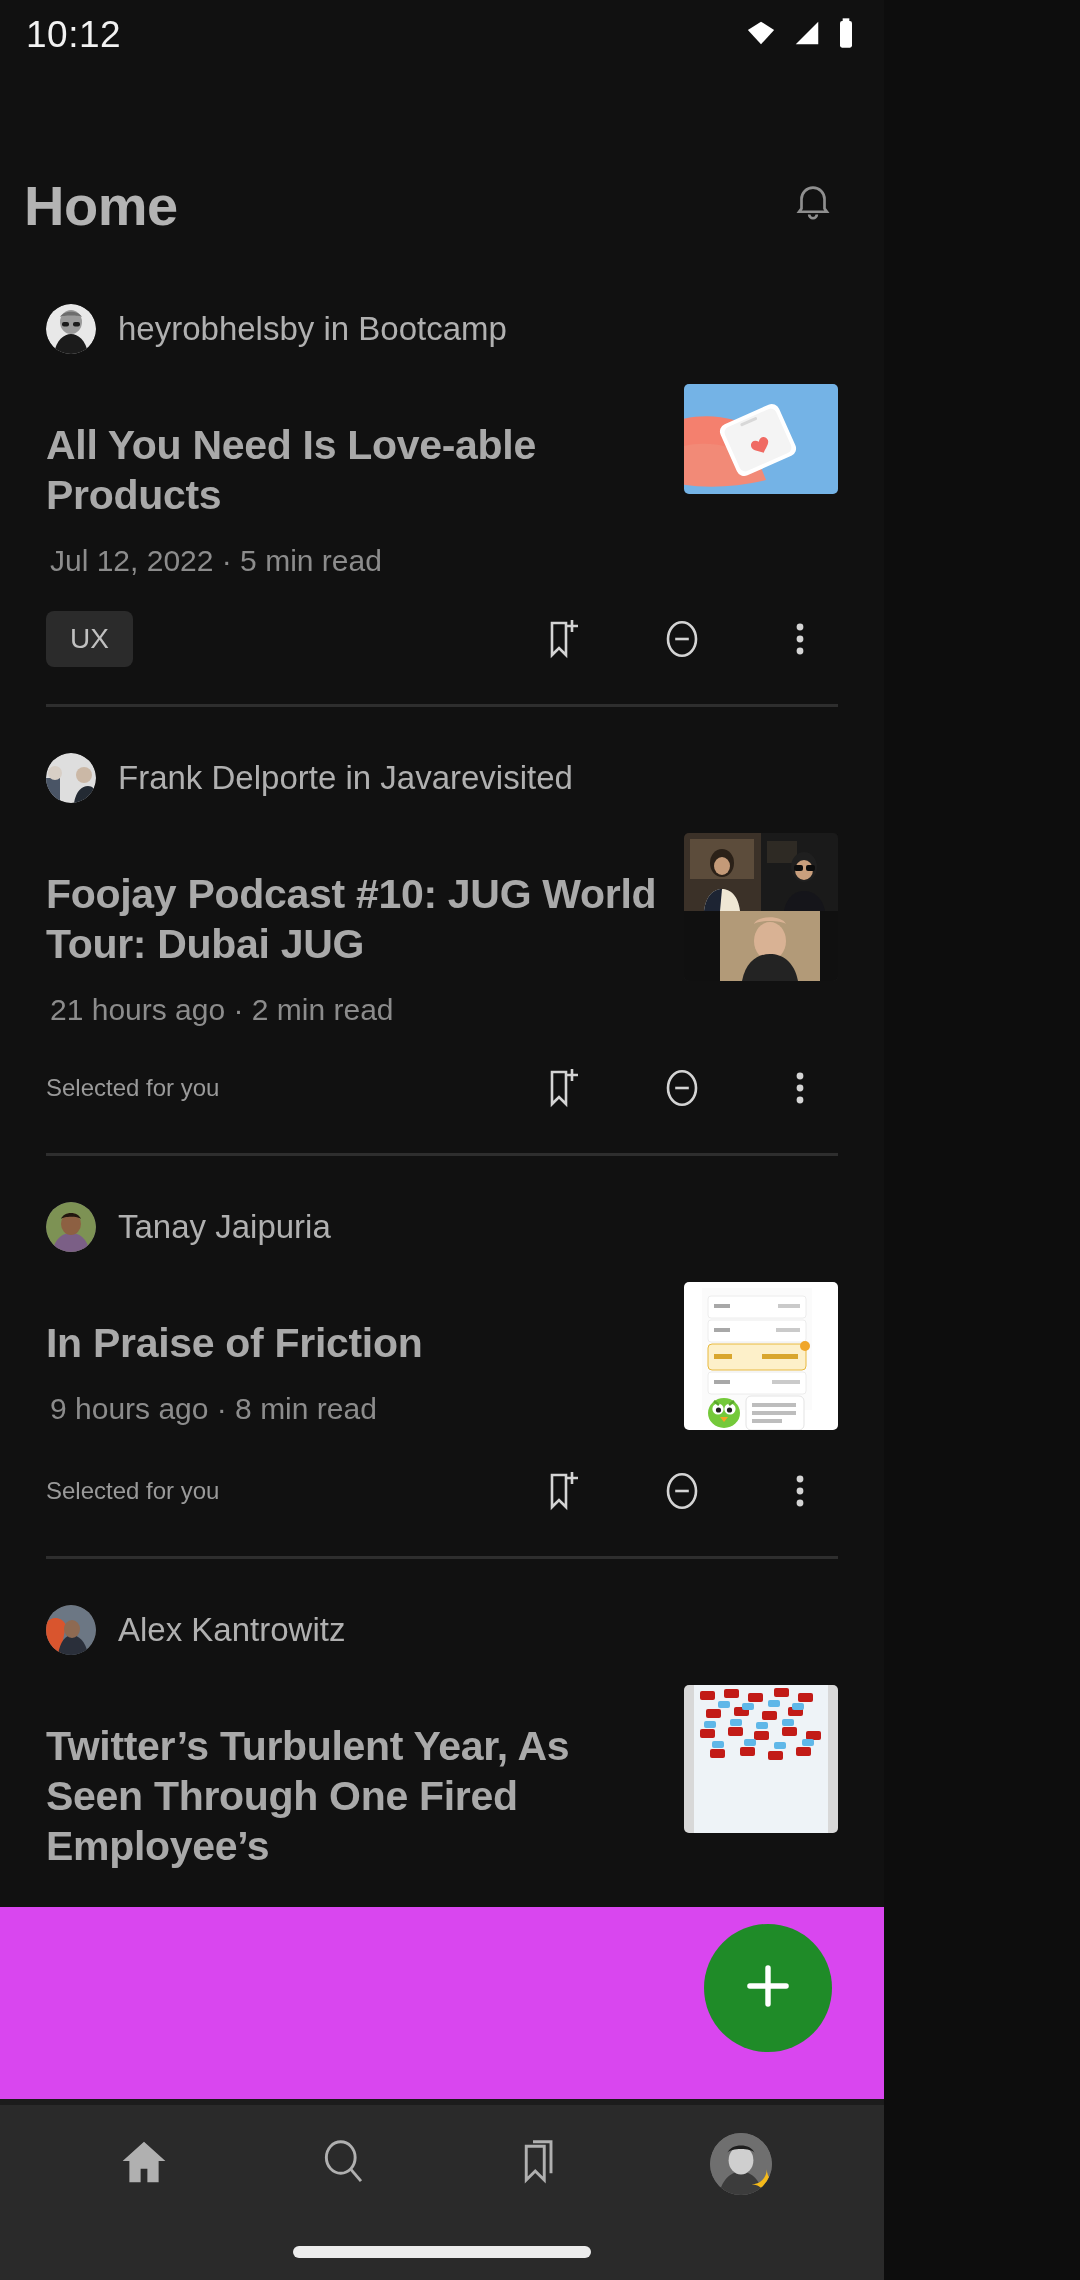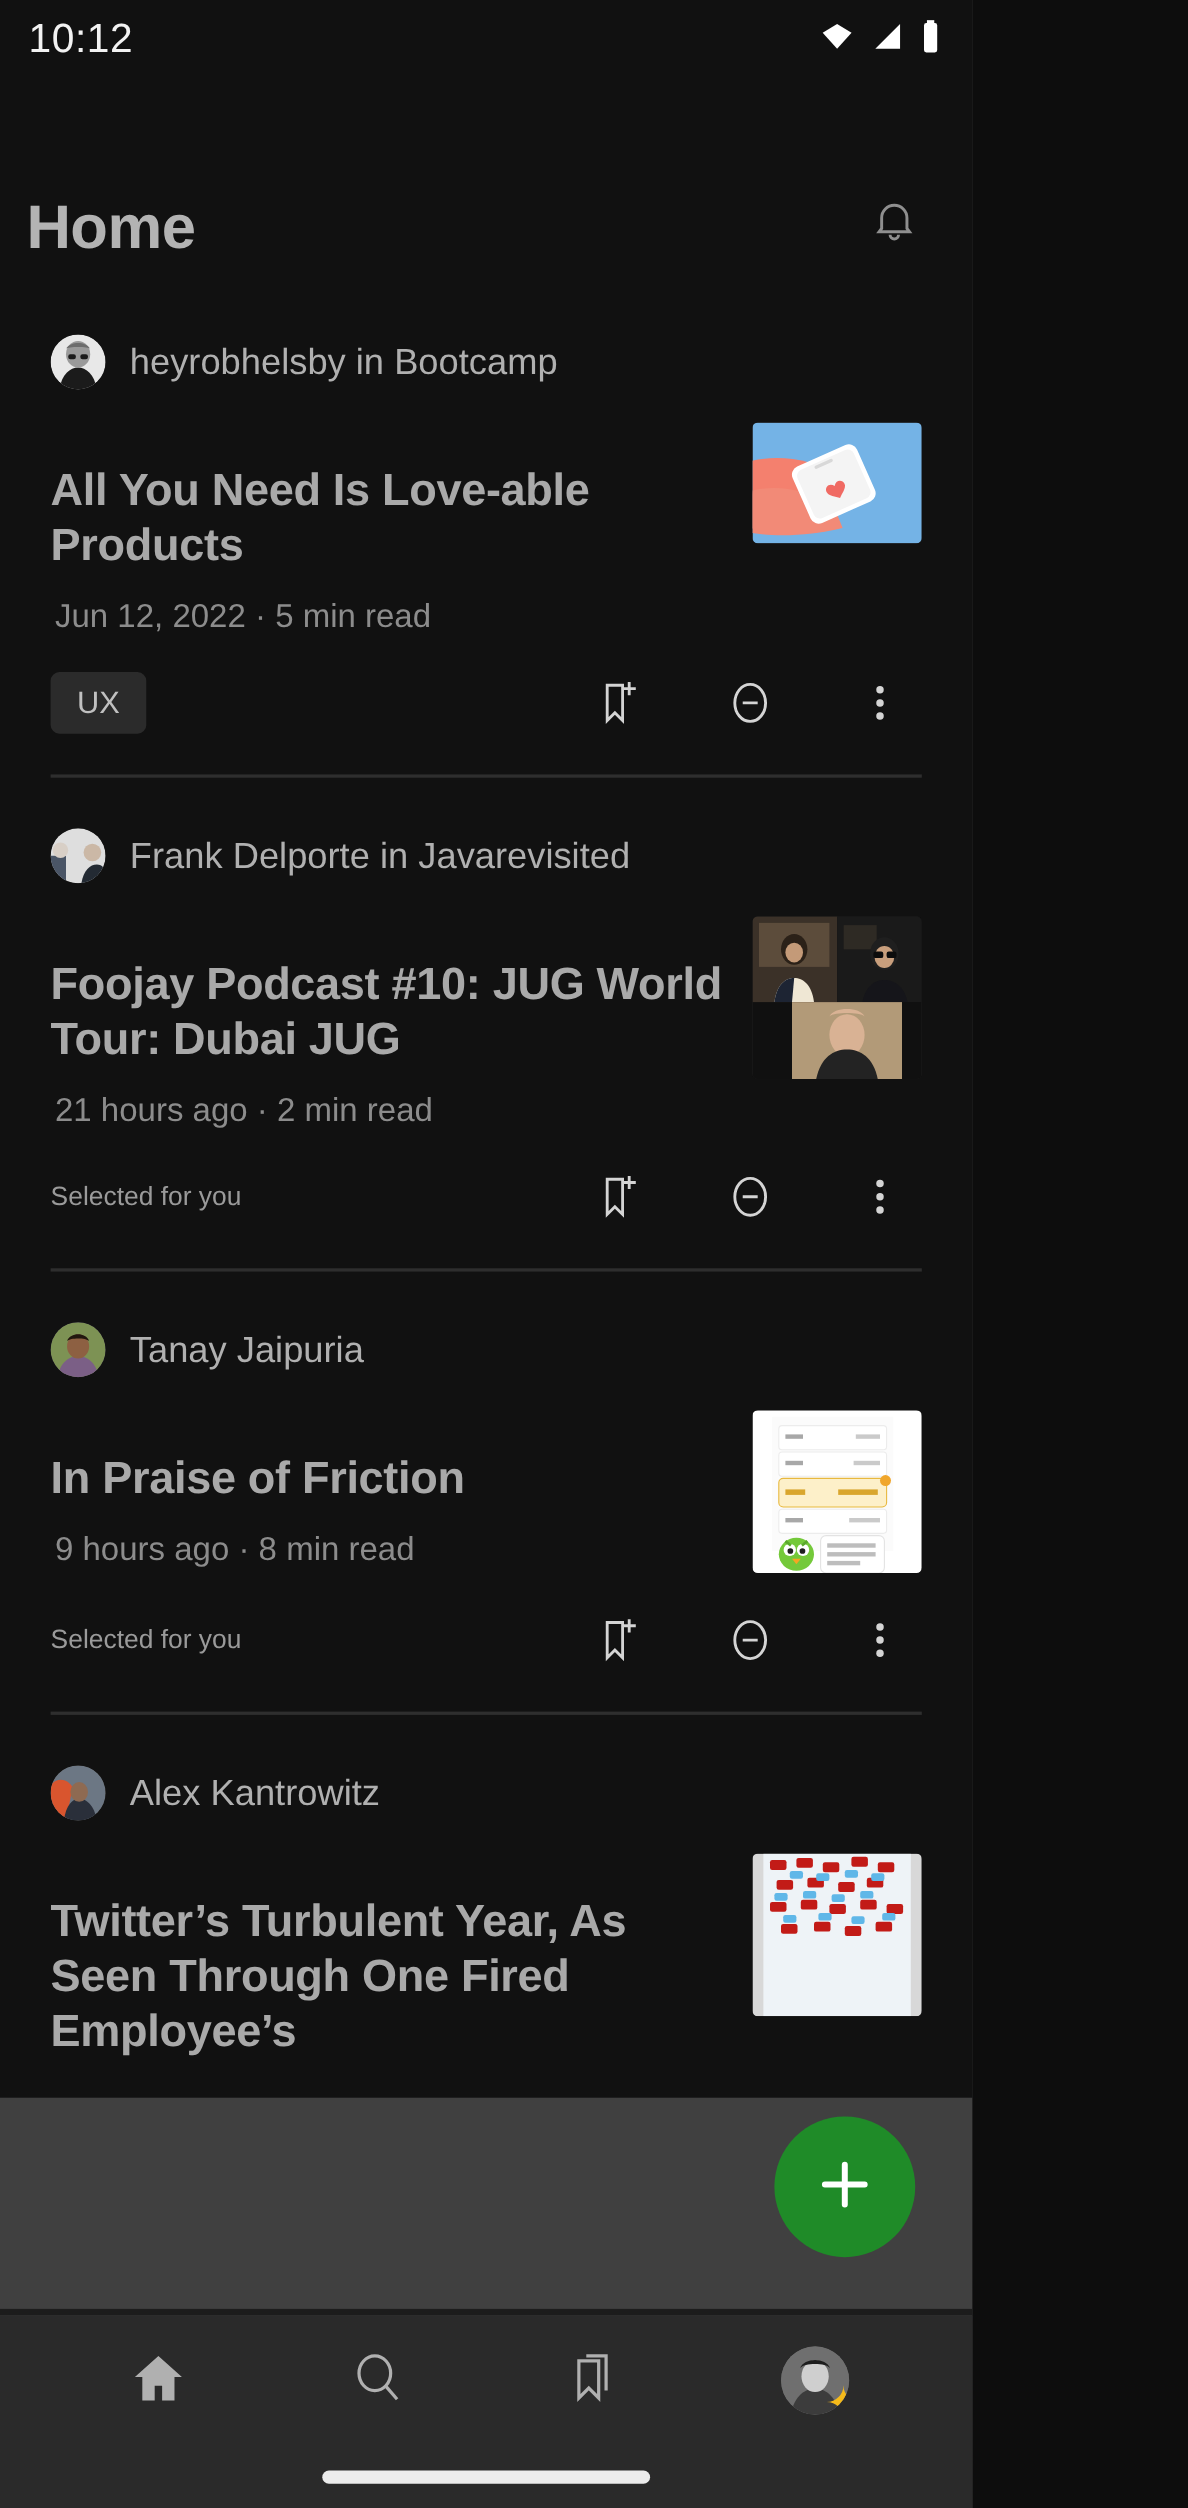--- a/index.html
+++ b/index.html
@@ -2,21 +2,21 @@
 <html><head>
 <meta charset="utf-8">
 <style>
   * { box-sizing: border-box; margin: 0; padding: 0; }
   html, body {
     width: 1080px; height: 2280px;
     background: #0d0d0d;
     font-family: "Liberation Sans", sans-serif;
     overflow: hidden;
   }
-  .phone { position: relative; width: 884px; height: 2280px; background: #404040; }
+  .phone { position: relative; width: 884px; height: 2280px; background: #d946ef; }
 
   
   .statusbar {
     height: 70px; display: flex; align-items: center;
     justify-content: space-between; padding: 0 28px 0 26px;
     background: #111111;
   }
   .status-time { color: #f2f2f2; font-size: 37px; letter-spacing: .5px; }
   .status-icons { display: flex; align-items: center; gap: 13px; }
 
@@ -178,21 +178,21 @@
             <path d="M14 13c4-7 18-7 22 0-2-2-20-2-22 0z" fill="#6d6d6d"></path>
             <rect x="16" y="18" width="7" height="4.5" rx="2" fill="#1b1b1b"></rect>
             <rect x="27" y="18" width="7" height="4.5" rx="2" fill="#1b1b1b"></rect>
           </svg>
         </div>
         <div class="byline-text">heyrobhelsby in Bootcamp</div>
       </div>
       <div class="card-body">
         <div class="card-text">
           <div class="card-title">All You Need Is Love-able Products</div>
-          <div class="card-meta">Jun 12, 2022  ·  5 min read</div>
+          <div class="card-meta">Jul 12, 2022  ·  5 min read</div>
         </div>
         <div class="thumb">
           <svg width="154" height="110" viewBox="0 0 154 110" preserveAspectRatio="none">
             <rect width="154" height="110" fill="#74b3e6"></rect>
             <path d="M-5 36 C25 28 52 34 76 46 L92 66 C70 92 34 100 -5 96z" fill="#f4806e"></path>
             <path d="M0 62 C24 56 52 62 74 76 L82 96 C50 104 18 104 -4 100z" fill="#f28a77"></path>
             <g transform="rotate(-24 74 56)">
               <rect x="42" y="28" width="64" height="56" rx="8" fill="#ffffff"></rect>
               <rect x="46" y="32" width="56" height="48" rx="6" fill="#f4f4f4"></rect>
               <rect x="64" y="34" width="18" height="3" rx="1.5" fill="#d8d8d8"></rect>

